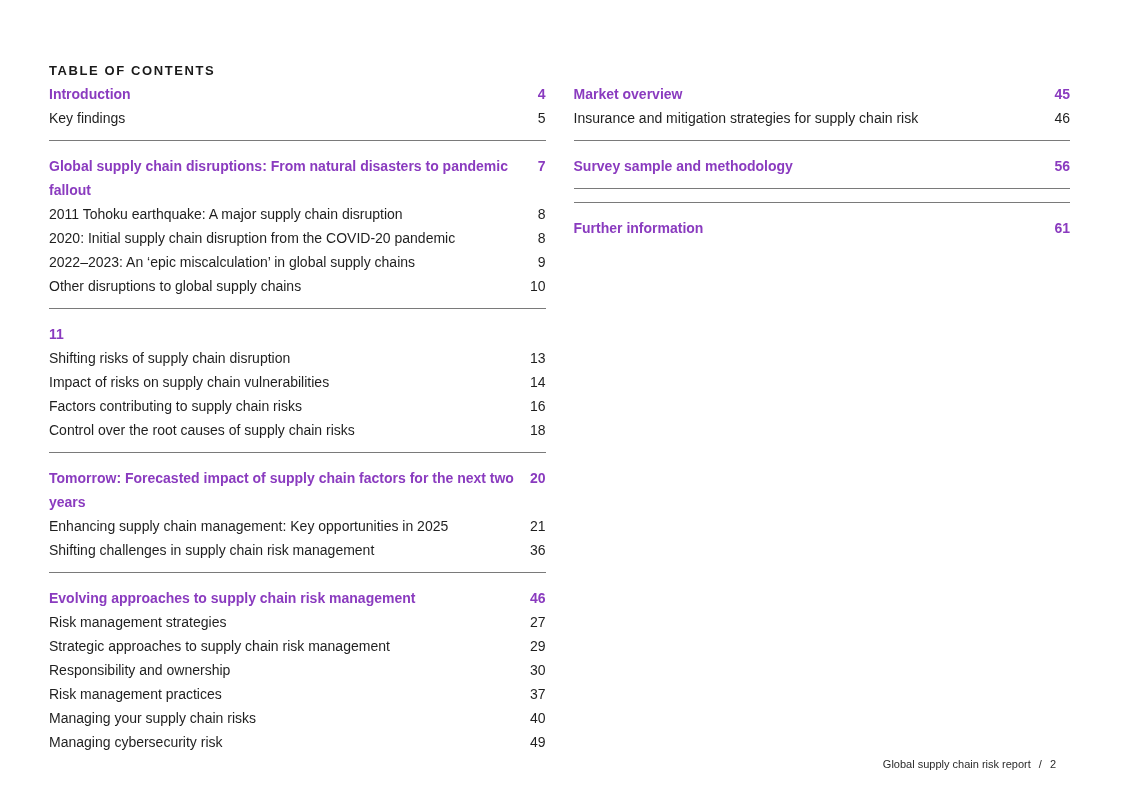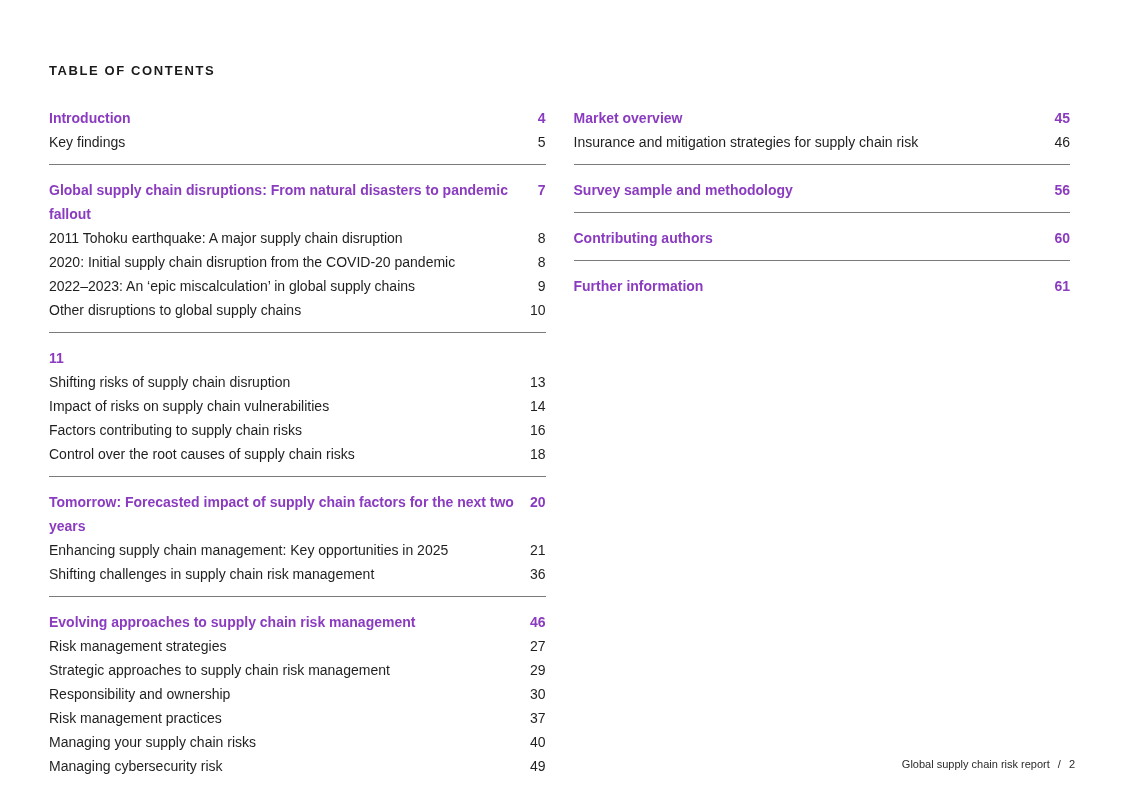--- a/index.html
+++ b/index.html
@@ -14,21 +14,21 @@
   .page {
     width: 1121px; height: 793px;
     padding: 63px 51px 0 49px;
     position: relative;
   }
   .toc-title {
     font-size: 13px;
     font-weight: 700;
     letter-spacing: 1.6px;
     color: #1a1a1a;
-    margin-bottom: 28px;
+    margin-bottom: 4px;
   }
   .columns {
     display: flex;
     gap: 28px;
     align-items: flex-start;
   }
   .col { width: 498px; }
   .row {
     display: flex;
     justify-content: space-between;
@@ -43,21 +43,21 @@
     font-weight: 700;
   }
   .rule {
     border: none;
     border-top: 1px solid #7a7a7a;
     height: 0;
     margin: 10px 0 13px 0;
   }
   .footer {
     position: absolute;
-    right: 46px;
+    right: 65px;
     bottom: 23px;
     font-size: 11px;
     color: #2b2b2b;
     display: flex;
     align-items: baseline;
   }
   .footer .sep { margin: 0 8px; }
 </style>
 </head>
 <body>
@@ -193,26 +193,20 @@
       <div class="rule"></div>
 
       <section>
         <div class="row heading">
           <span class="label">Survey sample and methodology</span>
           <span class="num">56</span>
         </div>
       </section>
       <div class="rule"></div>
 
-      <section>
-        <div class="row heading">
-          <span class="label">Contributing authors</span>
-          <span class="num">60</span>
-        </div>
-      </section>
       <div class="rule"></div>
 
       <section>
         <div class="row heading">
           <span class="label">Further information</span>
           <span class="num">61</span>
         </div>
       </section>
 
     </div>

